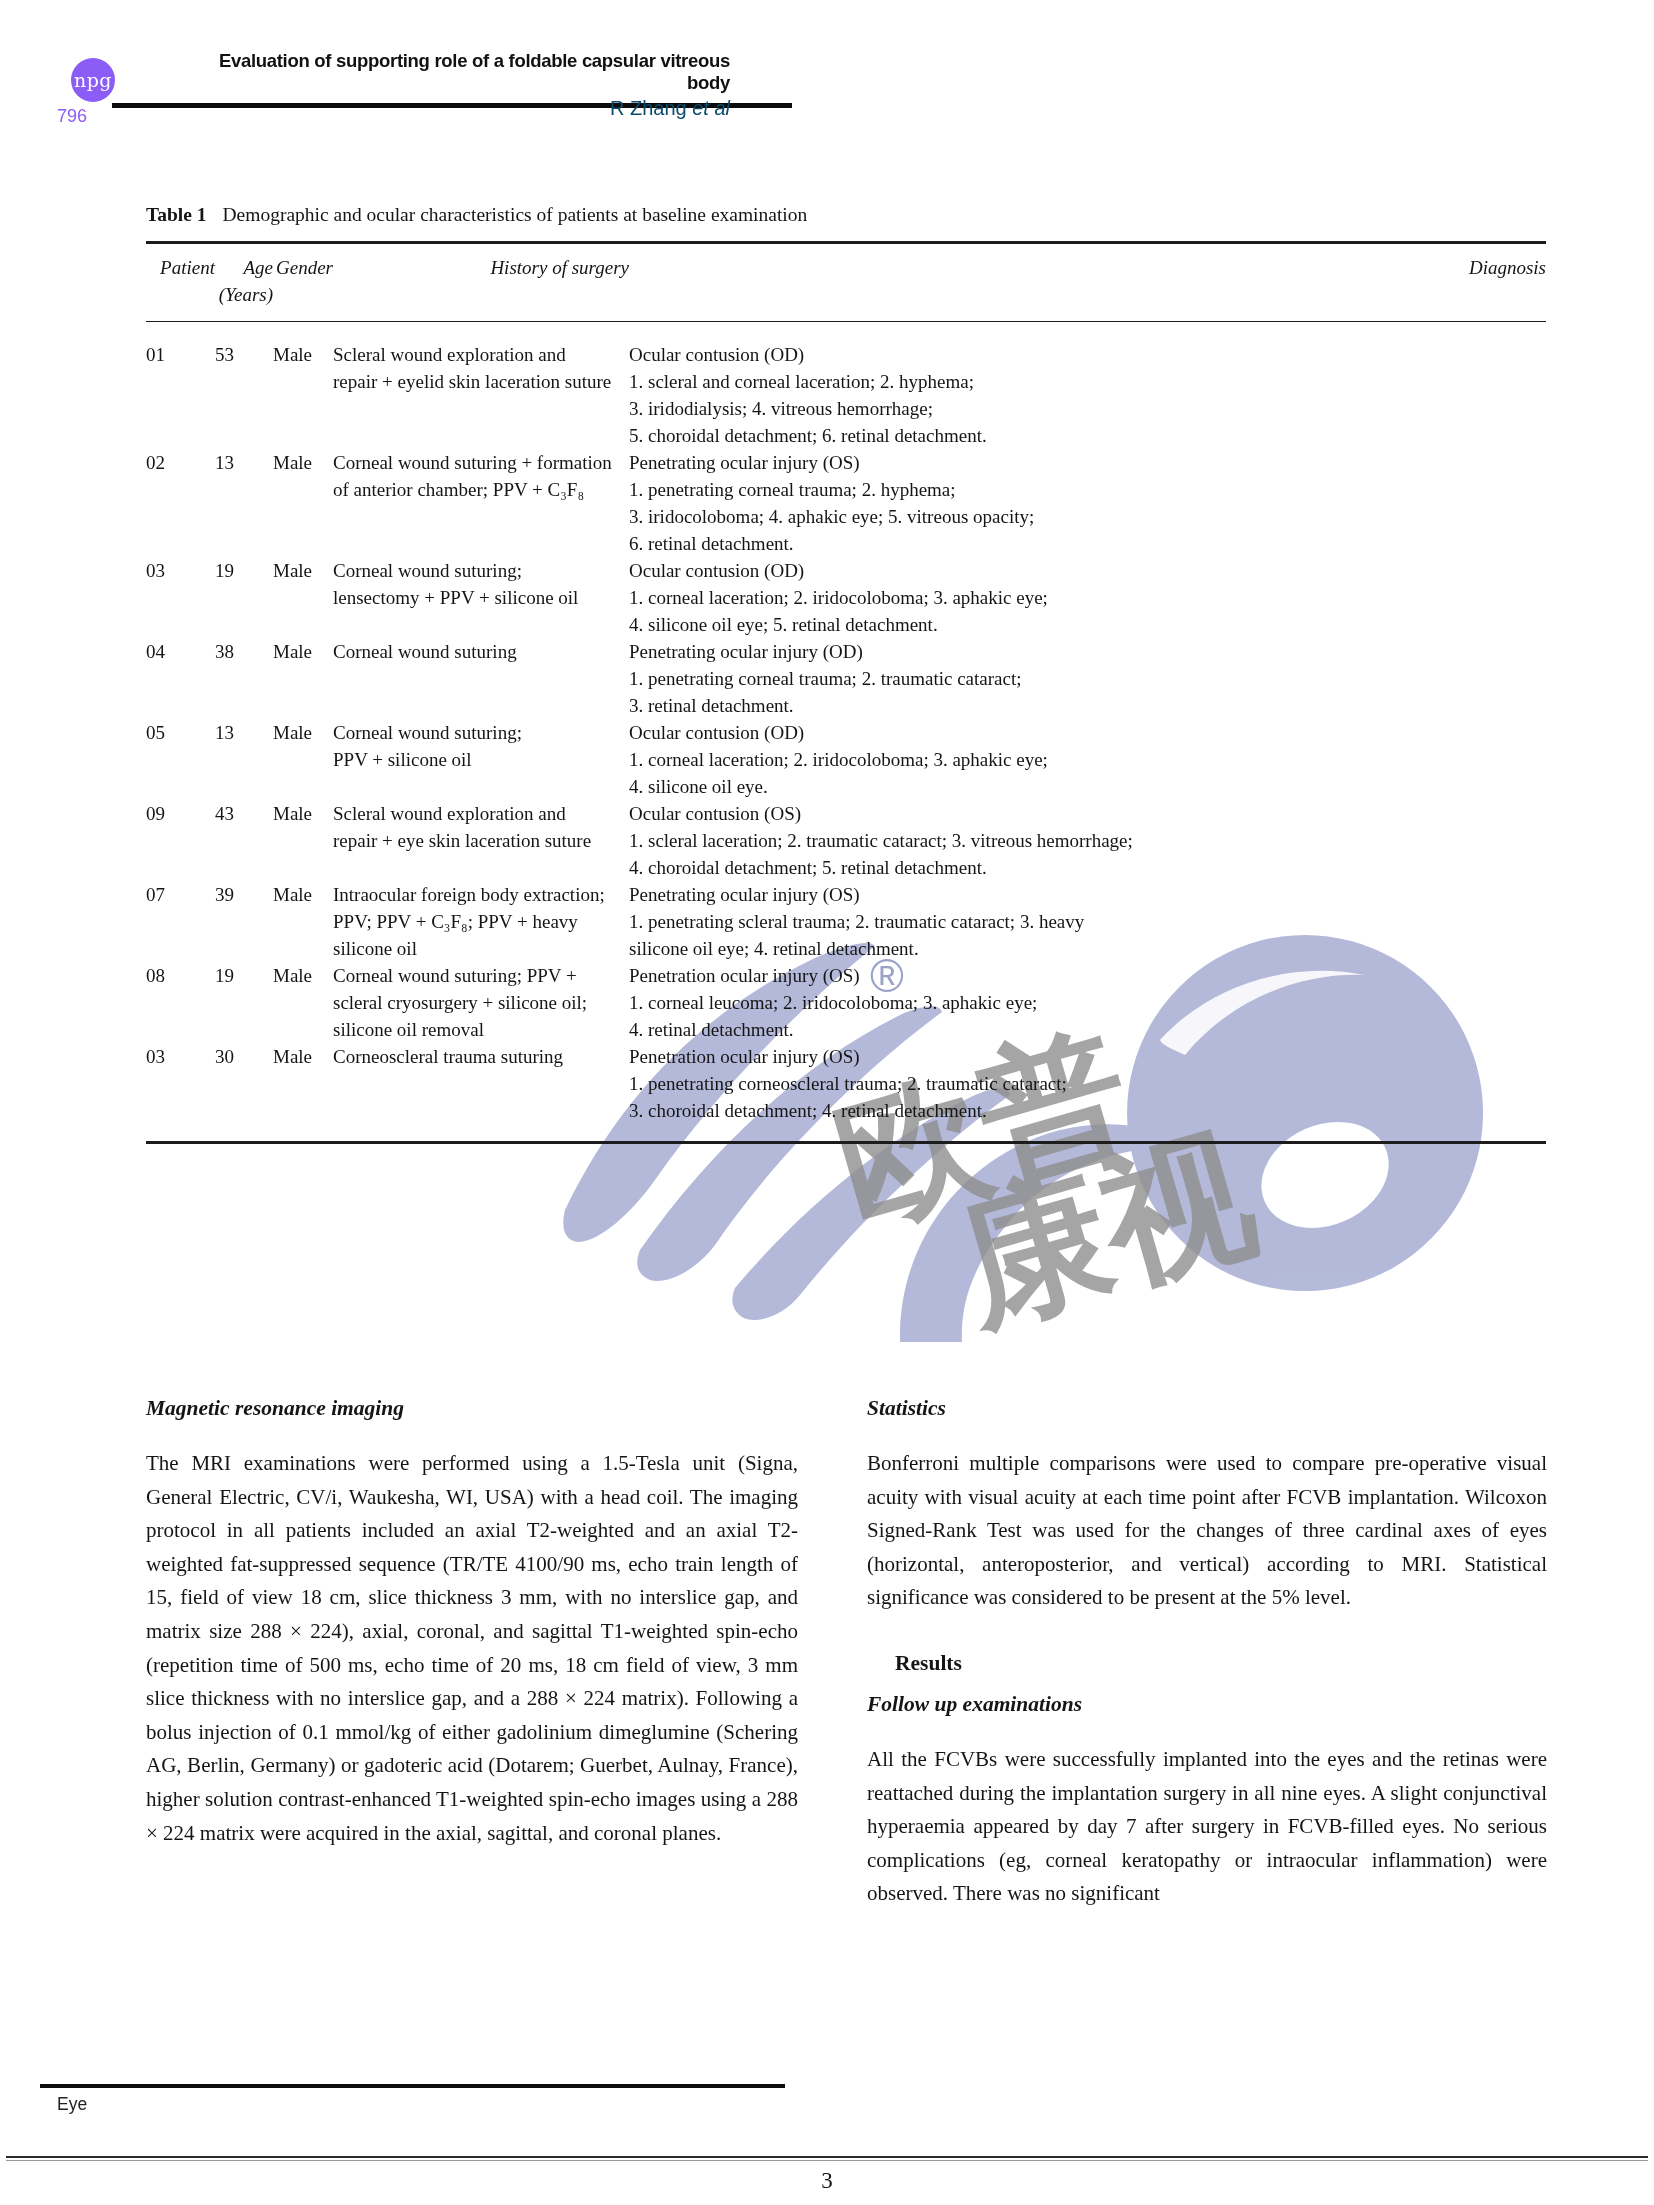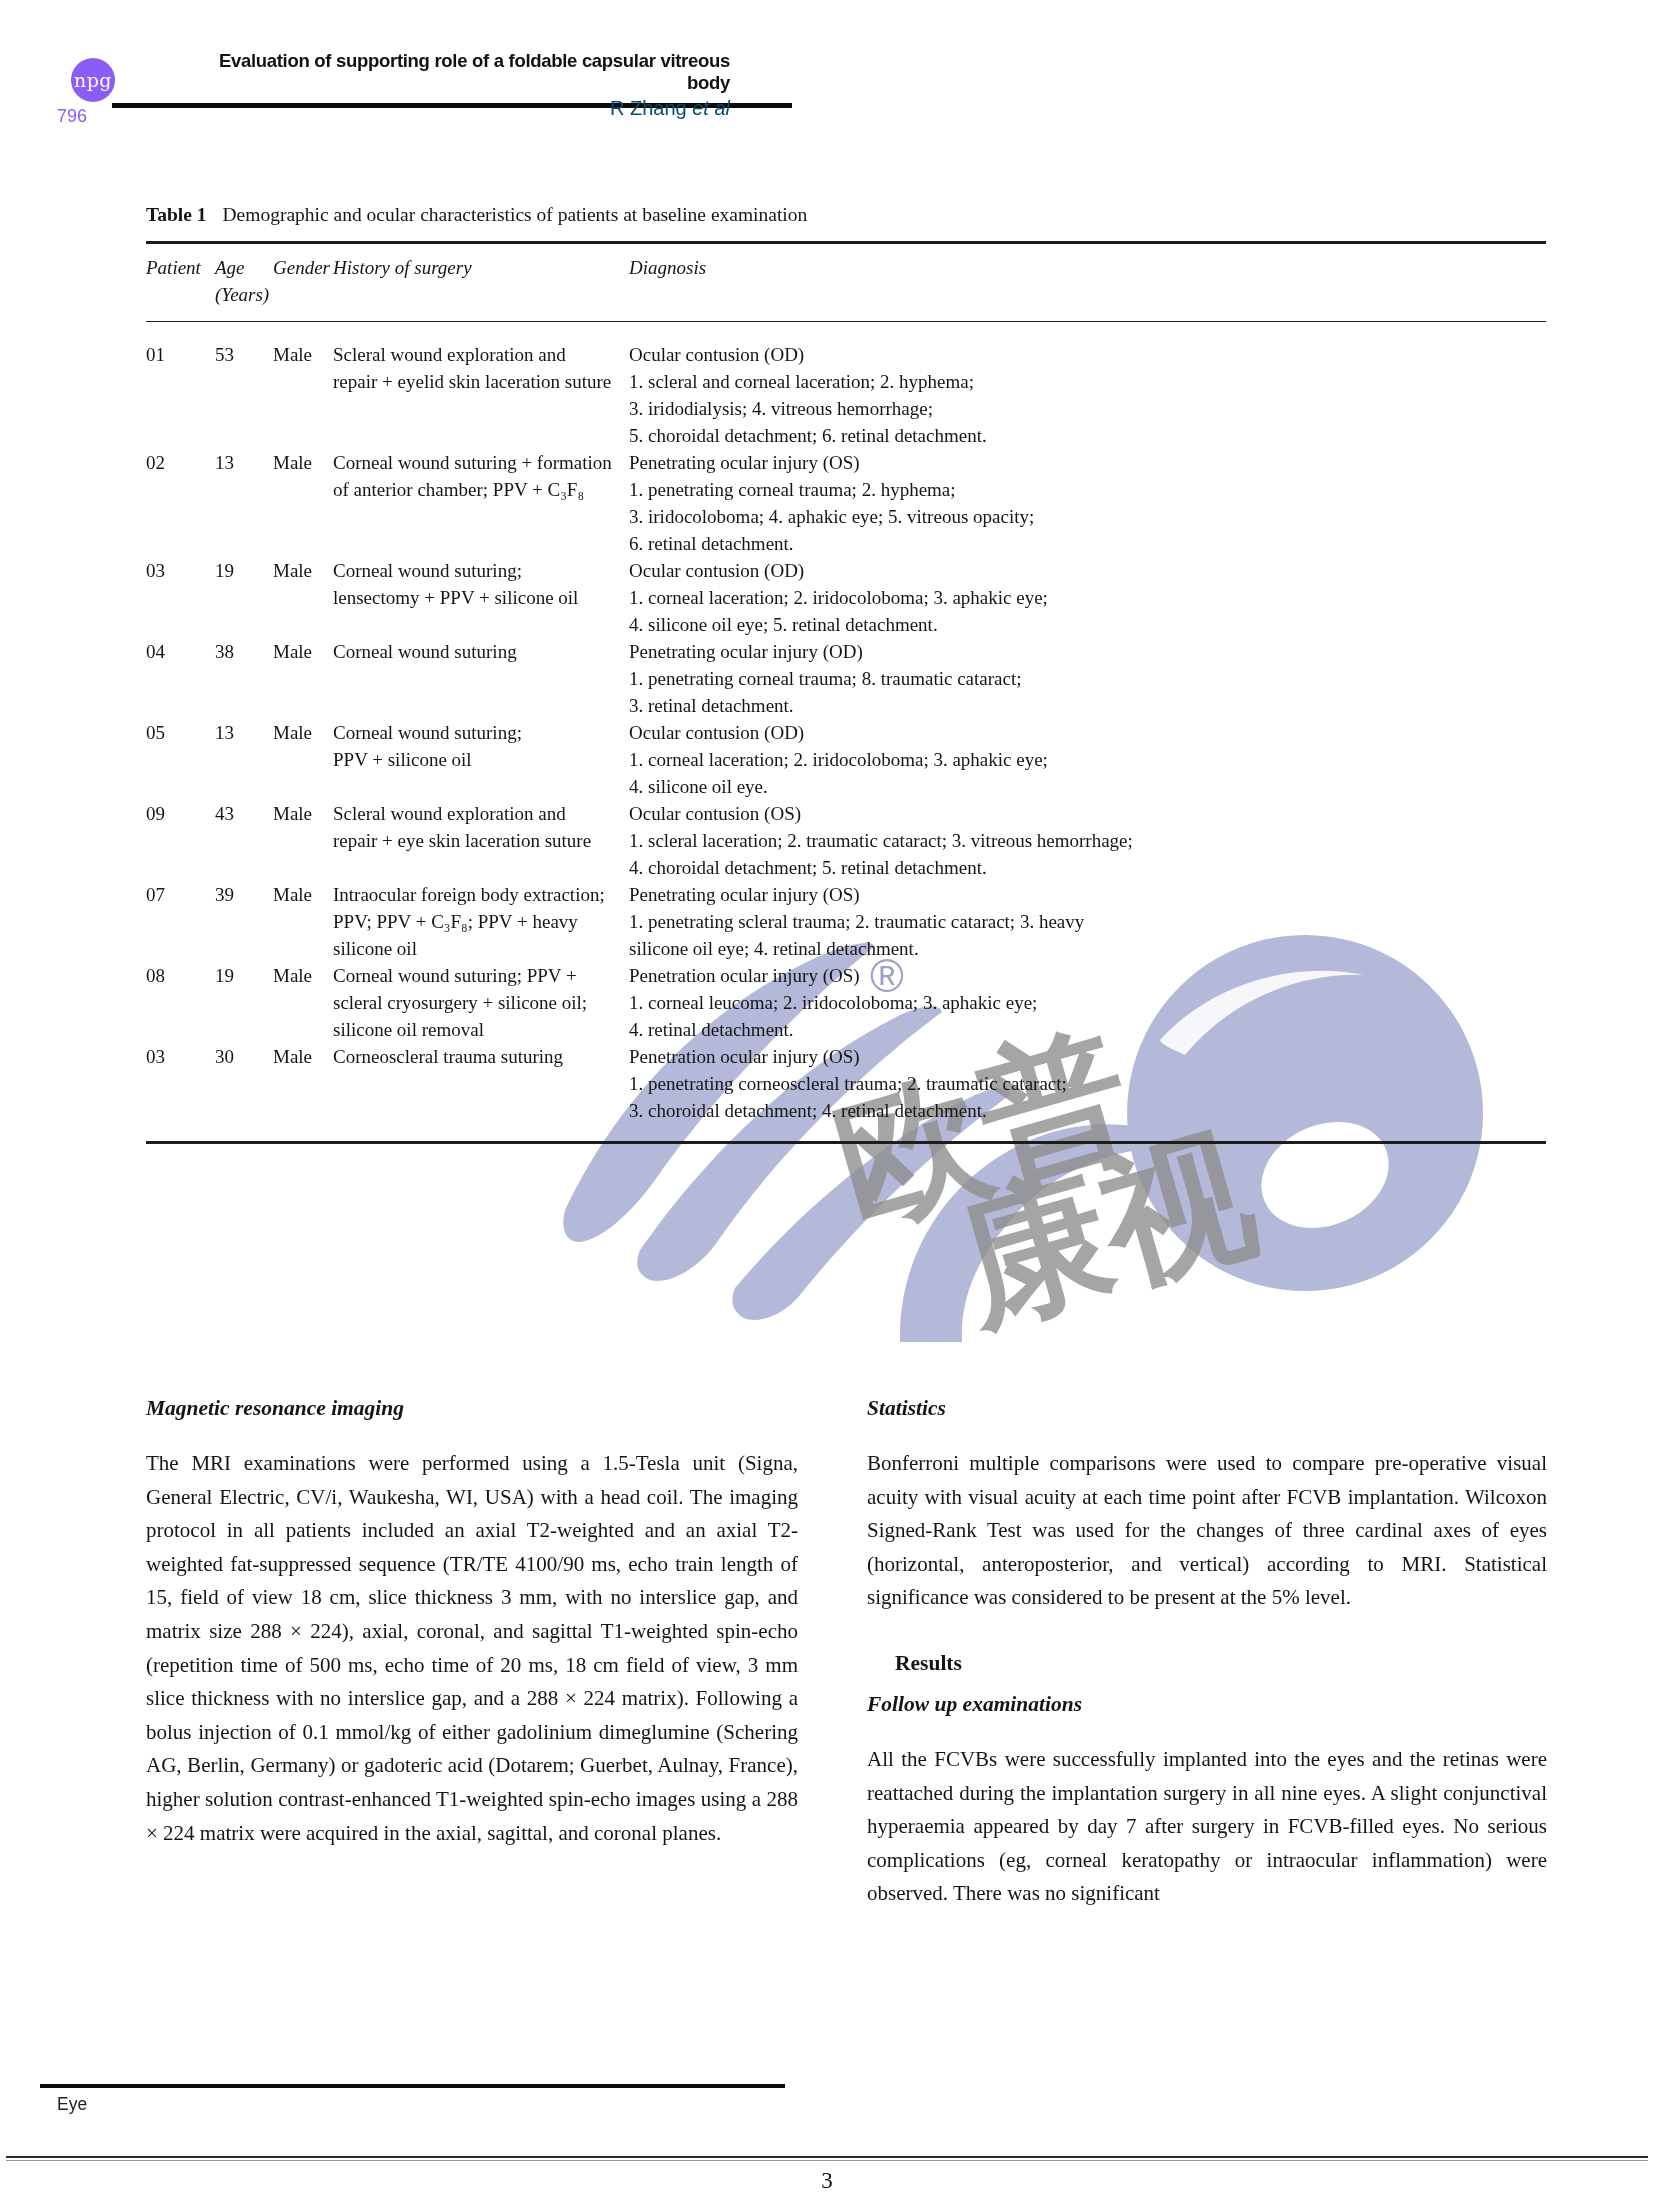--- a/index.html
+++ b/index.html
@@ -42,21 +42,21 @@
   .tcaption .tlabel { font-weight:bold; }
   .tcaption .tcap { margin-left:16px; }
   .rule-top   { margin-top:15px; height:2.5px; background:#1c1c1c; }
   .rule-mid   { height:1.6px; background:#1c1c1c; }
   .rule-bot   { margin-top:17px; height:2.5px; background:#1c1c1c; }
   .trow {
     display:grid; grid-template-columns:69px 58px 60px 296px 1fr;
     font-size:19px; line-height:27px;
   }
   .thead { padding:10px 0 13px 0; font-style:italic; }
-  .thead .cell { white-space:pre-line; }
+  .thead .cell { white-space:pre-line;text-align:right; }
   .tbody { display:flex; flex-direction:column; padding-top:19px; }
   .cell { white-space:pre; }
   .cell.wrapok { white-space:pre-line; }
   
   .col { position:absolute; top:1396px; z-index:1; }
   .col-left  { left:146px; width:652px; }
   .col-right { left:867px; width:680px; }
   .subhead {
     font-size:21.5px; font-weight:bold; font-style:italic; margin:0 0 26px 0;
   }
@@ -166,21 +166,21 @@
       <div class="cell wrapok">Ocular contusion (OD)
 1. corneal laceration; 2. iridocoloboma; 3. aphakic eye;
 4. silicone oil eye; 5. retinal detachment.</div>
     </div>
     <div class="trow">
       <div class="cell">04</div>
       <div class="cell">38</div>
       <div class="cell">Male</div>
       <div class="cell">Corneal wound suturing</div>
       <div class="cell wrapok">Penetrating ocular injury (OD)
-1. penetrating corneal trauma; 8. traumatic cataract;
+1. penetrating corneal trauma; 2. traumatic cataract;
 3. retinal detachment.</div>
     </div>
     <div class="trow">
       <div class="cell">05</div>
       <div class="cell">13</div>
       <div class="cell">Male</div>
       <div class="cell">Corneal wound suturing;
 PPV + silicone oil</div>
       <div class="cell wrapok">Ocular contusion (OD)
 1. corneal laceration; 2. iridocoloboma; 3. aphakic eye;

